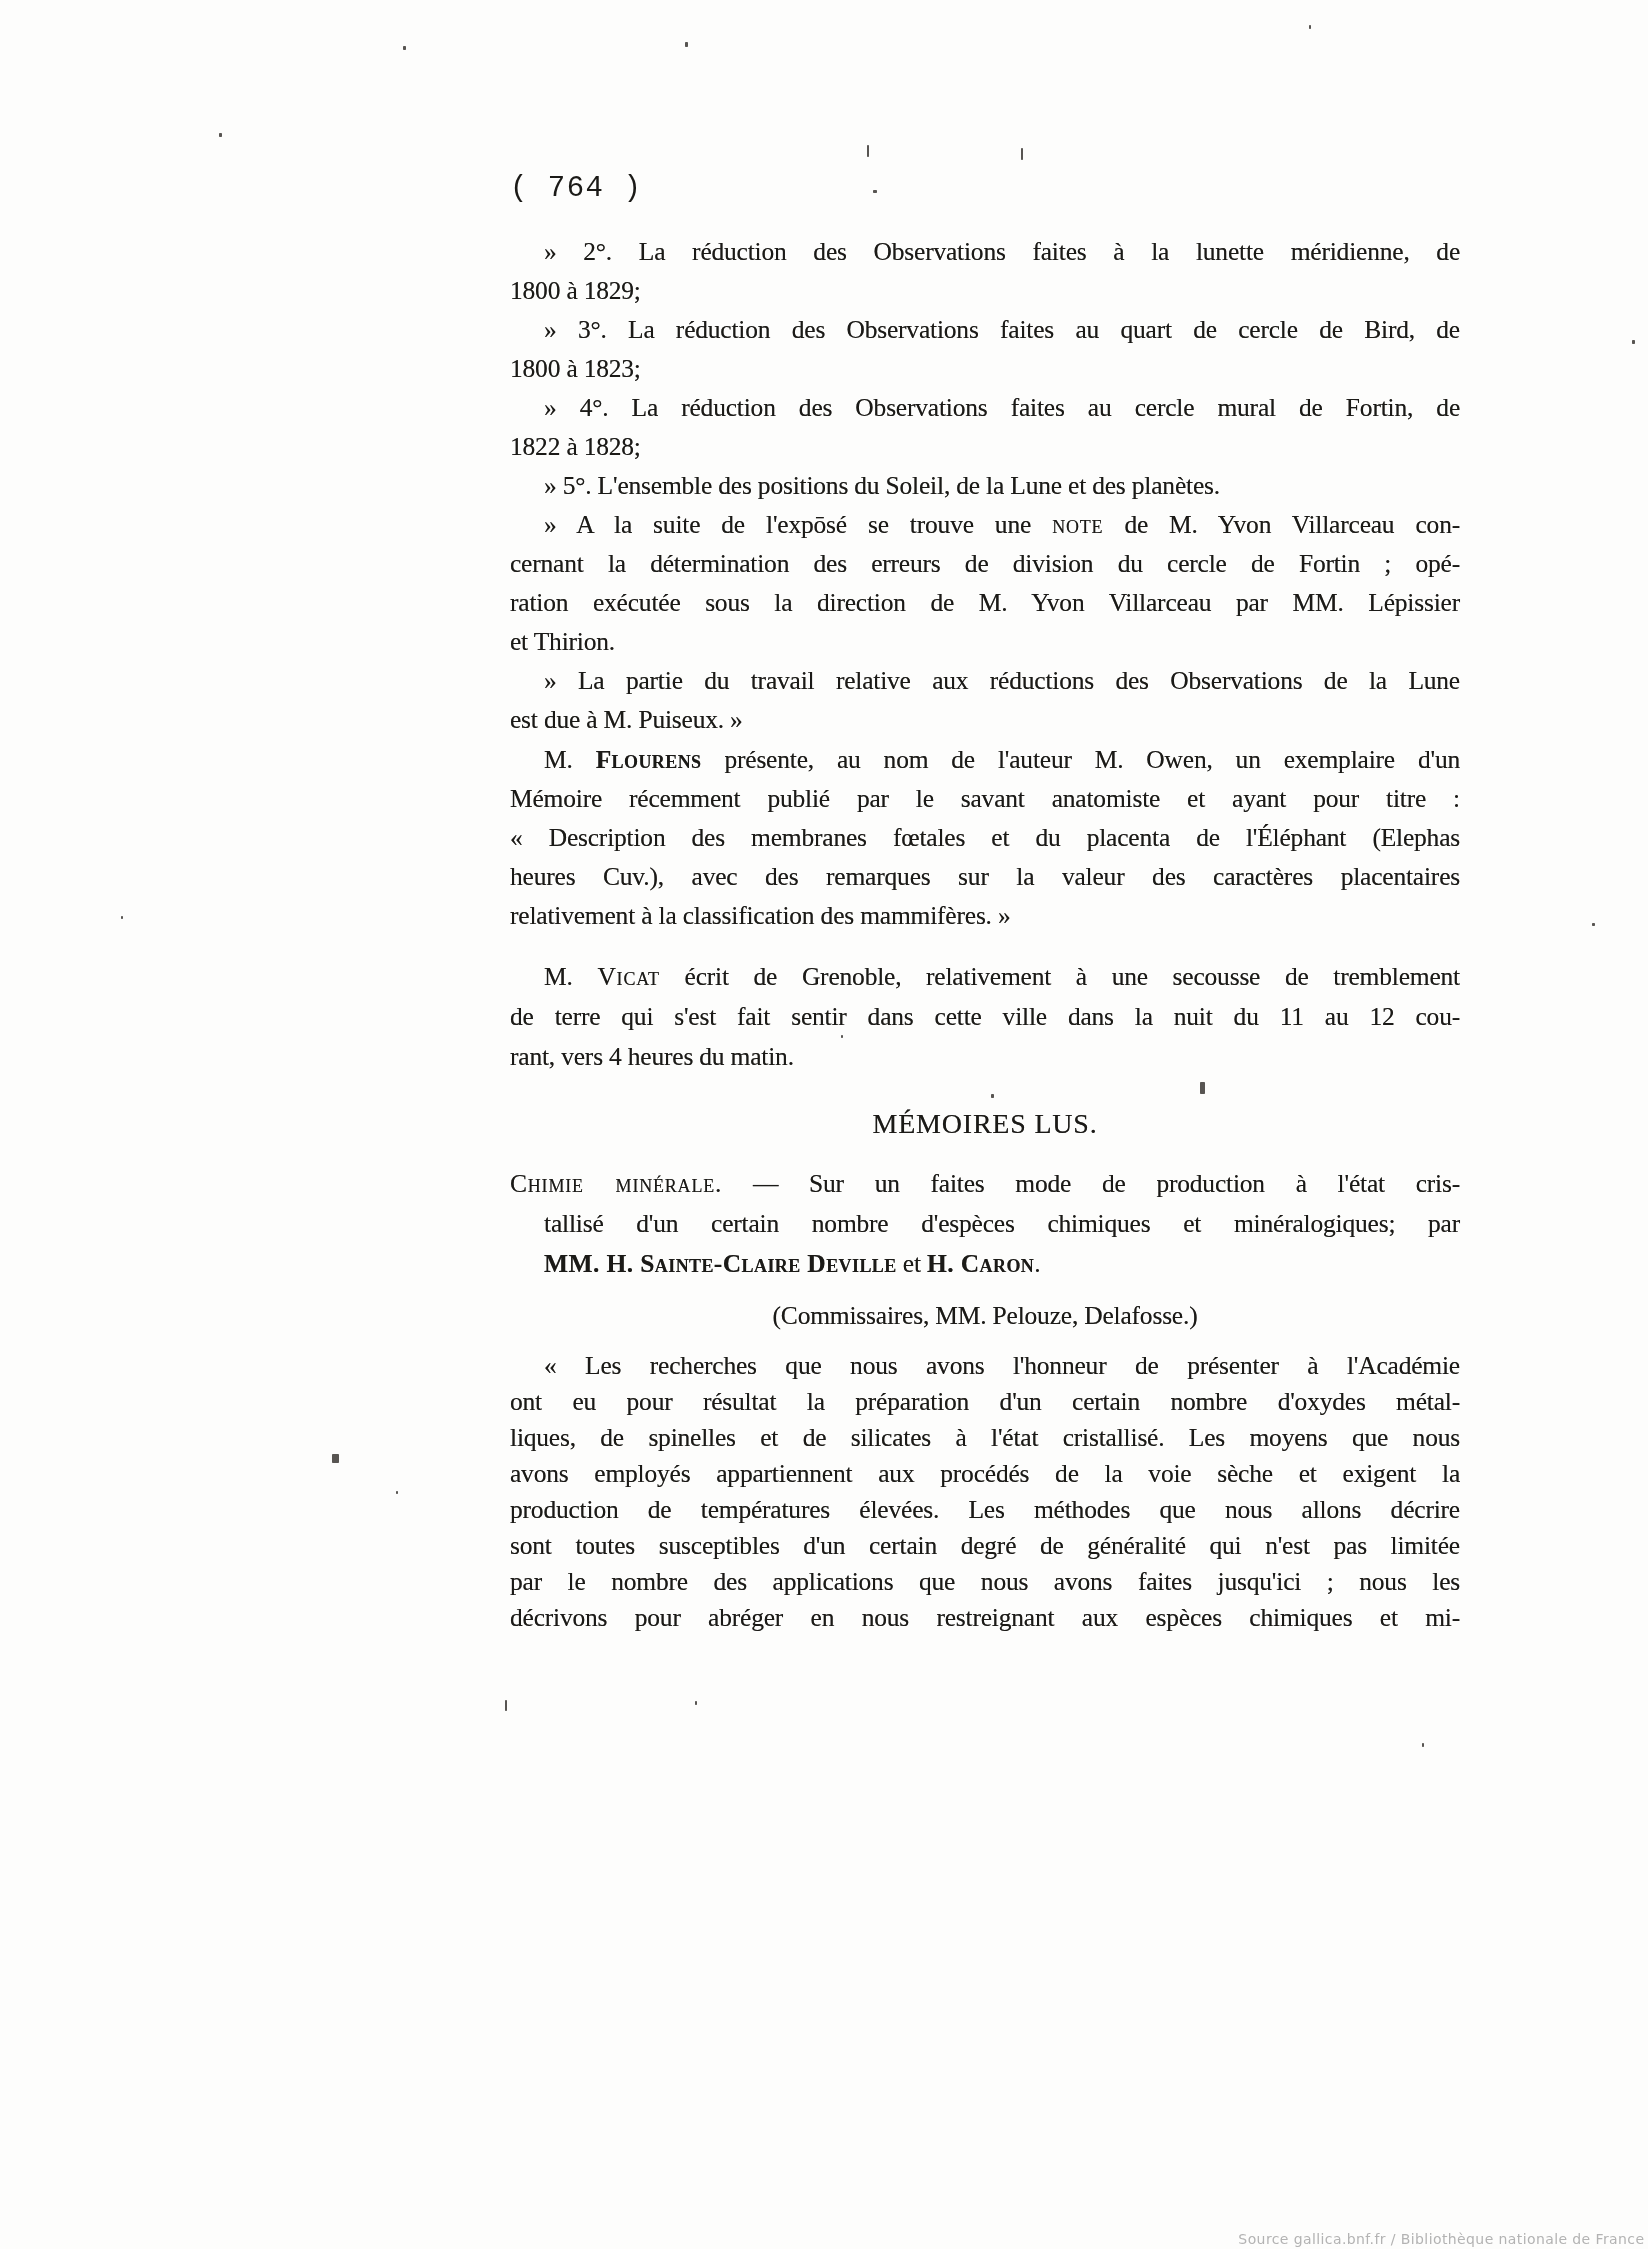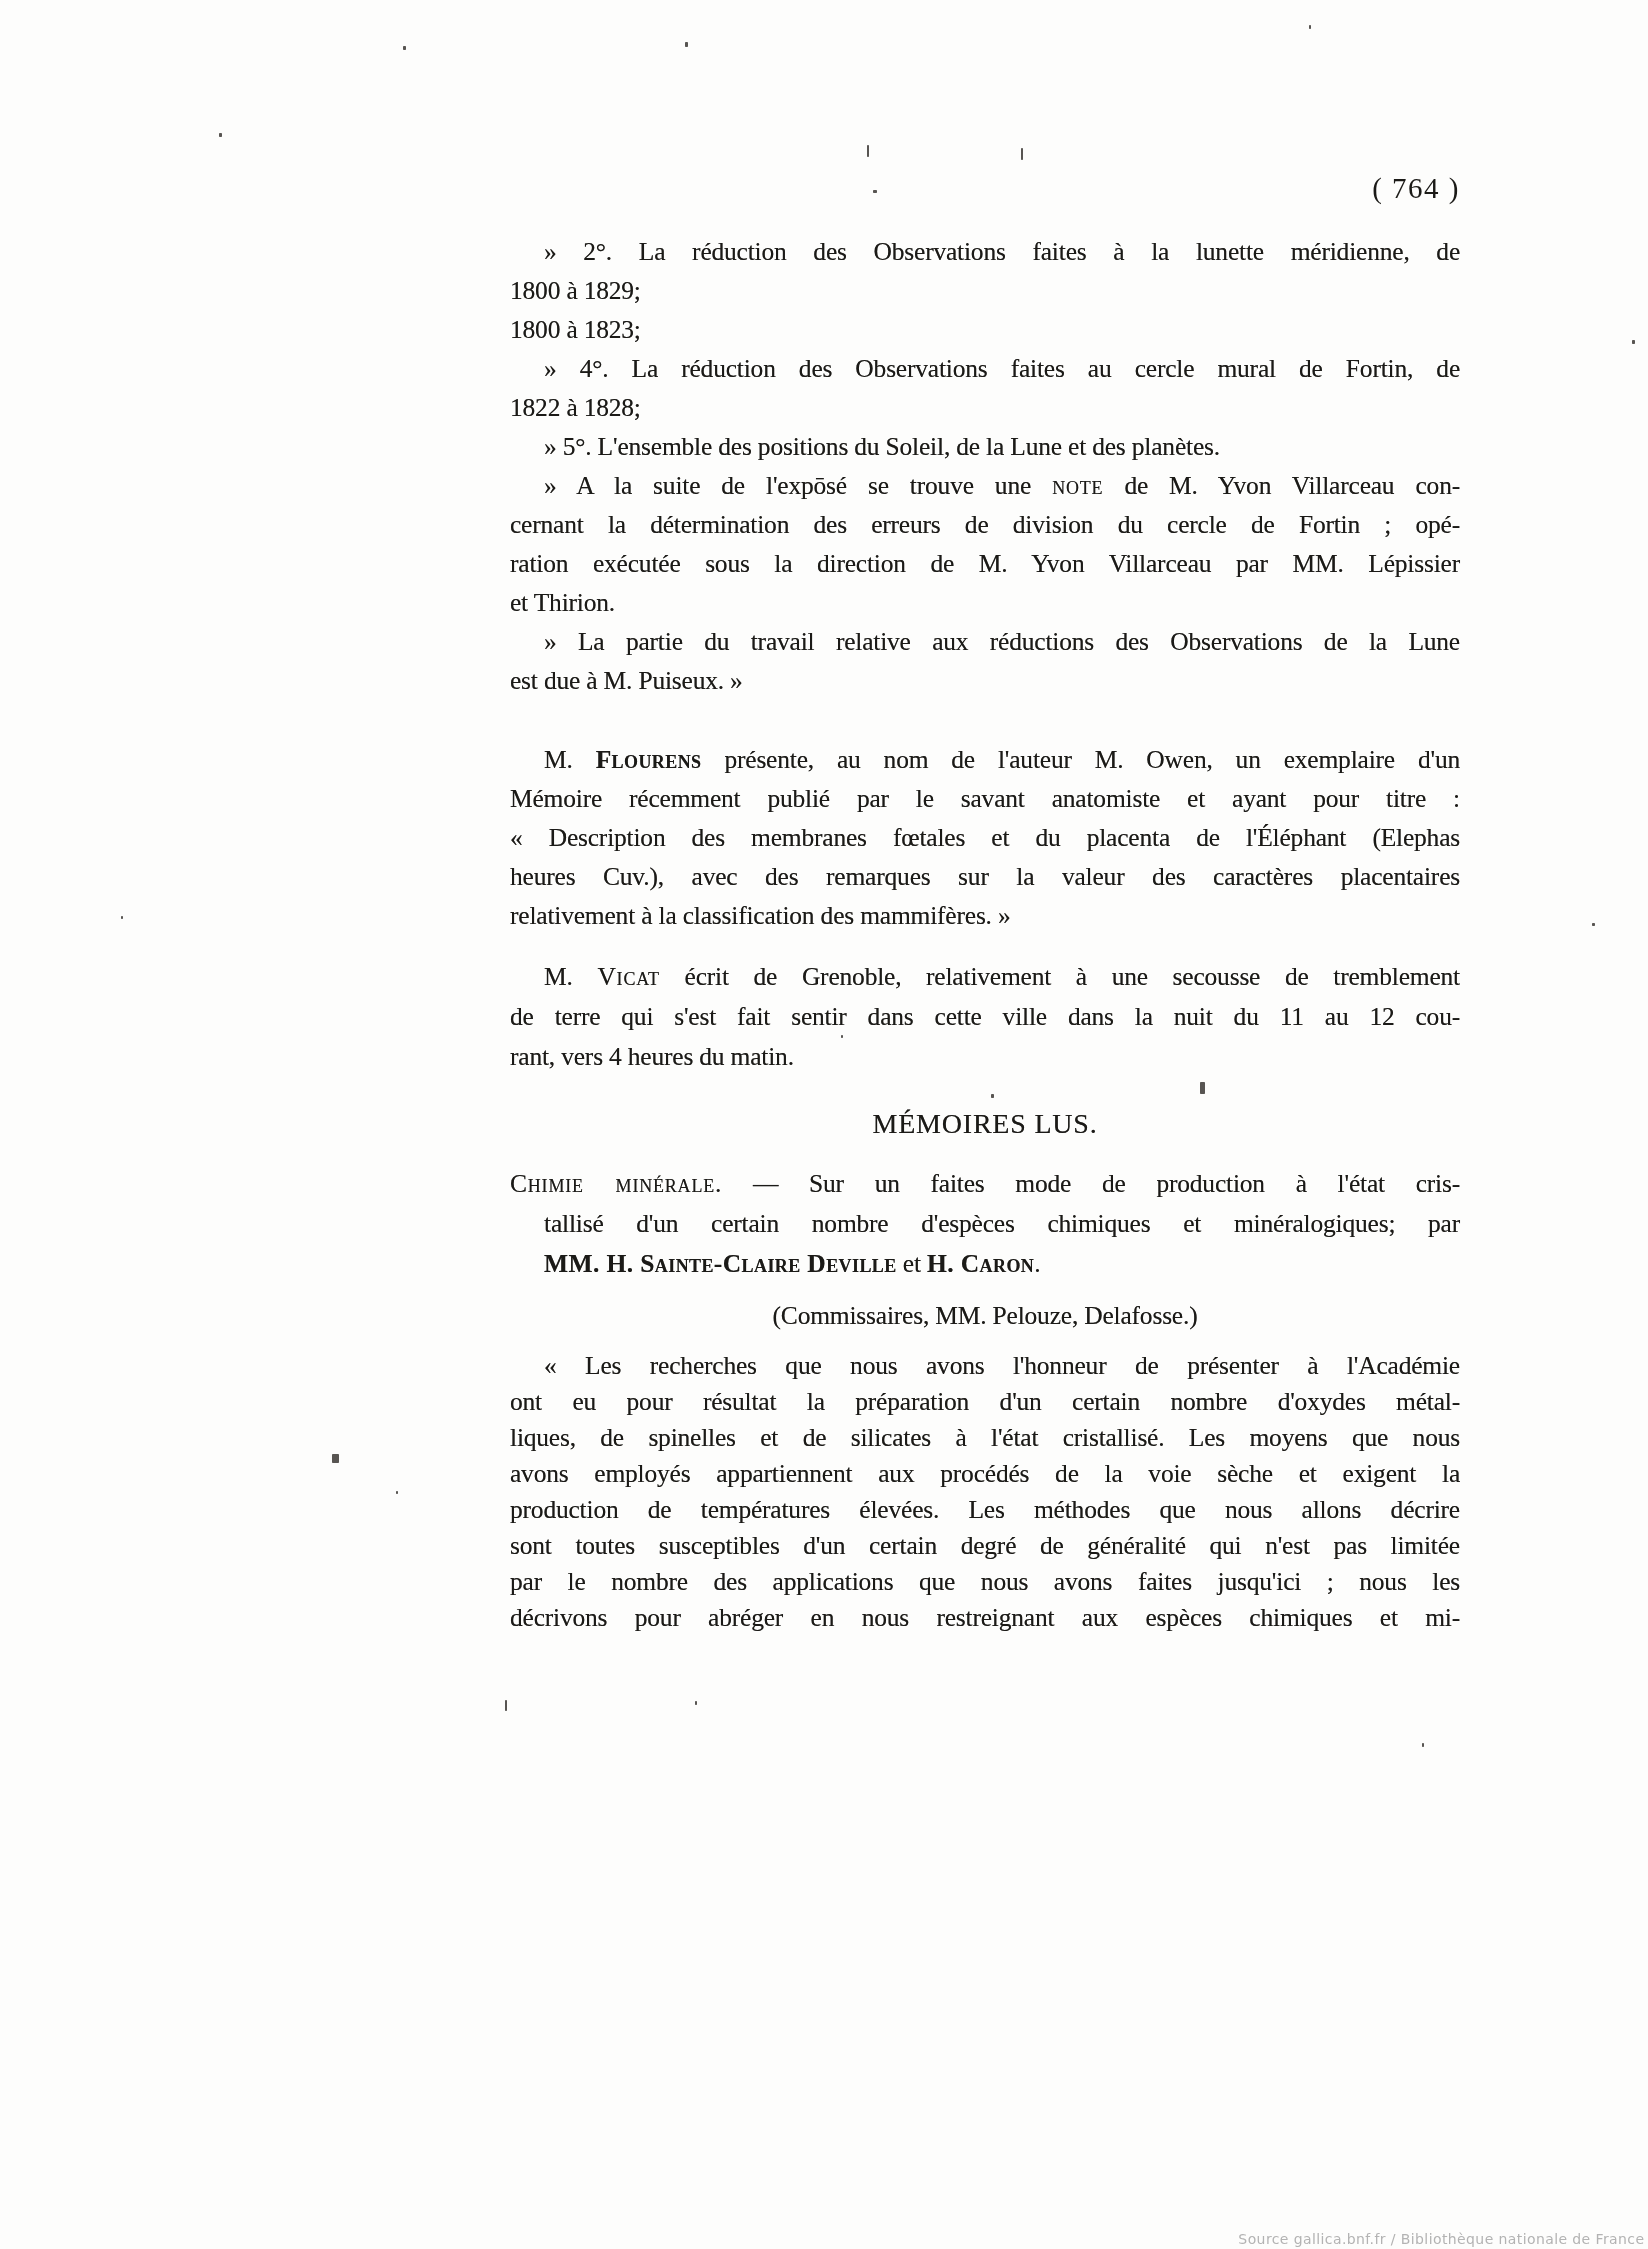--- a/index.html
+++ b/index.html
@@ -9,23 +9,24 @@
     height: 2250px;
     background: #fdfdfc;
     overflow: hidden;
     font-family: "Liberation Serif", serif;
     color: #1b1a17;
   }
   .pagenum {
     position: absolute;
     left: 510px; top: 172px;
     width: 950px;
-    text-align: right;
+    text-align: left;
     font-size: 29px;
     letter-spacing: 1.5px;
+    font-family: Liberation Mono, monospace;
   }
   .textcol {
     position: absolute;
     left: 510px;
     width: 950px;
     top: 0;
     height: 100%;
   }
   .blk {
     position: absolute;
@@ -76,20 +77,21 @@
 
 <div class="page">
 
   <div class="pagenum">( 764 )</div>
 
   <div class="textcol">
 
     <section class="blk" style="top: 232px; line-height: 39px;">
         <div class="line just" style="padding-left: 34px;"><span class="seg-n">» 2°. La réduction des Observations faites à la lunette méridienne, de</span></div>
         <div class="line"><span class="seg-n">1800 à 1829;</span></div>
+        <div class="line just" style="padding-left: 34px;"><span class="seg-n">» 3°. La réduction des Observations faites au quart de cercle de Bird, de</span></div>
         <div class="line"><span class="seg-n">1800 à 1823;</span></div>
         <div class="line just" style="padding-left: 34px;"><span class="seg-n">» 4°. La réduction des Observations faites au cercle mural de Fortin, de</span></div>
         <div class="line"><span class="seg-n">1822 à 1828;</span></div>
         <div class="line" style="padding-left: 34px;"><span class="seg-n">» 5°. L'ensemble des positions du Soleil, de la Lune et des planètes.</span></div>
         <div class="line just" style="padding-left: 34px;"><span class="seg-n">» A la suite de l'expōsé se trouve une </span><span class="seg-sc">note</span><span class="seg-n"> de M. Yvon Villarceau con-</span></div>
         <div class="line just"><span class="seg-n">cernant la détermination des erreurs de division du cercle de Fortin ; opé-</span></div>
         <div class="line just"><span class="seg-n">ration exécutée sous la direction de M. Yvon Villarceau par MM. Lépissier</span></div>
         <div class="line"><span class="seg-n">et Thirion.</span></div>
         <div class="line just" style="padding-left: 34px;"><span class="seg-n">» La partie du travail relative aux réductions des Observations de la Lune</span></div>
         <div class="line"><span class="seg-n">est due à M. Puiseux. »</span></div>

